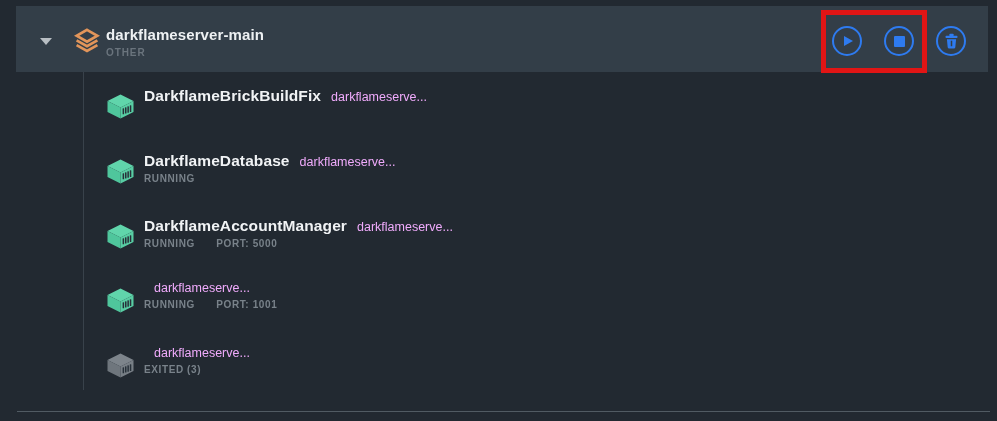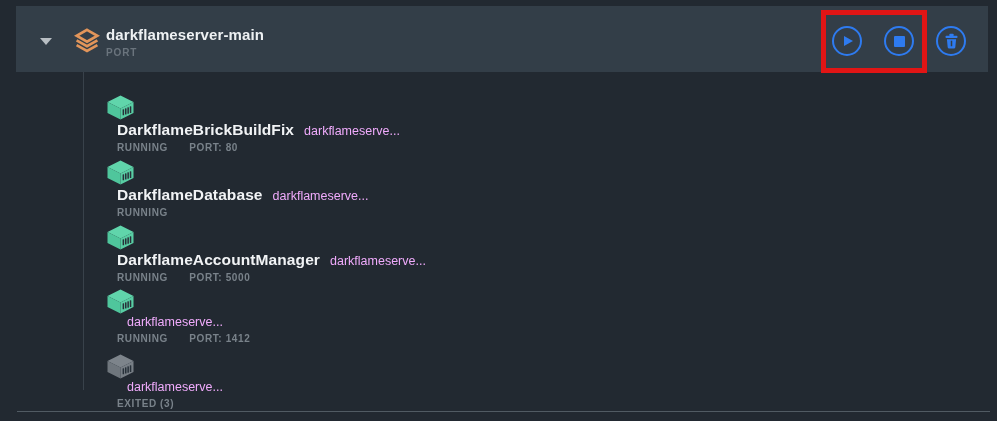--- a/index.html
+++ b/index.html
@@ -27,21 +27,21 @@
   .stop-glyph{width:11px;height:11px;background:#2e7bf0;border-radius:1px;}
   .trash-glyph{width:15px;height:16px;display:block;}
 
   
   .annotation-box{position:absolute;left:821px;top:10px;width:106px;height:63px;
                   border:5px solid #e11515;box-sizing:border-box;pointer-events:none;}
 
   
   .tree-line{position:absolute;left:83px;top:72px;width:1px;height:318px;background:#39424b;}
   .container-list{position:absolute;left:107px;top:87px;}
-  .row{display:flex;align-items:flex-start;height:64.8px;flex-direction:column;}
+  .row{display:flex;align-items:flex-start;height:64.8px;}
   .row-icon{width:27px;height:25px;margin-top:7px;flex:0 0 27px;}
   .row-icon svg{width:100%;height:100%;}
   .row-icon .face-top{fill:#60d5ab;}
   .row-icon .face-left{fill:#4fc69c;}
   .row-icon .face-right{fill:#58cda3;}
   .row-icon .vent{fill:#273039;}
   .row.exited .face-top{fill:#7d848b;}
   .row.exited .face-left{fill:#6f767d;}
   .row.exited .face-right{fill:#777e85;}
   .row-body{margin-left:10px;}
@@ -64,21 +64,21 @@
     <span class="stack-icon">
       <svg viewBox="0 0 24 24">
         <path d="M12 2.2 L21.6 7.6 L12 13 L2.4 7.6 Z" fill="none" stroke="#e2955a" stroke-width="2.5"></path>
         <path d="M2.4 11.9 L12 17.3 L21.6 11.9" fill="none" stroke="#e2955a" stroke-width="2.5"></path>
         <path d="M2.4 16.3 L12 21.7 L21.6 16.3" fill="none" stroke="#e2955a" stroke-width="2.5"></path>
       </svg>
     </span>
 
     <div class="title-block">
       <div class="stack-title">darkflameserver-main</div>
-      <div class="stack-category">PORT</div>
+      <div class="stack-category">OTHER</div>
     </div>
 
     <button class="circle-btn btn-start">
       <span class="play-glyph"></span>
     </button>
     <button class="circle-btn btn-stop">
       <span class="stop-glyph"></span>
     </button>
     <button class="circle-btn btn-delete">
       <svg class="trash-glyph" viewBox="0 0 14 15">
@@ -105,24 +105,20 @@
         <rect class="vent" x="18.0" y="13.2" width="1.5" height="6.3" rx="0.5"></rect>
         <rect class="vent" x="20.4" y="12.2" width="1.5" height="6.6" rx="0.5"></rect>
         <rect class="vent" x="22.8" y="11.2" width="1.5" height="6.9" rx="0.5"></rect>
       </svg>
     </span>
     <div class="row-body">
       <div class="row-title-line">
         <span class="row-name">DarkflameBrickBuildFix</span>
         <a class="row-link">darkflameserve...</a>
       </div>
-      <div class="row-status-line">
-        <span class="row-status">RUNNING</span>
-        <span class="row-port">PORT: 80</span>
-      </div>
     </div>
   </div>
 
   <div class="row">
     <span class="row-icon">
       <svg viewBox="0 0 27 25">
         <path class="face-top" d="M13.5 0.5 L26.5 7 L13.5 13.5 L0.5 7 Z"></path>
         <path class="face-left" d="M0.5 7 L13.5 13.5 L13.5 24.5 L0.5 18 Z"></path>
         <path class="face-right" d="M26.5 7 L13.5 13.5 L13.5 24.5 L26.5 18 Z"></path>
         <rect class="vent" x="15.6" y="14.2" width="1.5" height="6.0" rx="0.5"></rect>
@@ -178,21 +174,21 @@
         <rect class="vent" x="20.4" y="12.2" width="1.5" height="6.6" rx="0.5"></rect>
         <rect class="vent" x="22.8" y="11.2" width="1.5" height="6.9" rx="0.5"></rect>
       </svg>
     </span>
     <div class="row-body">
       <div class="row-title-line">
         <a class="row-link">darkflameserve...</a>
       </div>
       <div class="row-status-line">
         <span class="row-status">RUNNING</span>
-        <span class="row-port">PORT: 1412</span>
+        <span class="row-port">PORT: 1001</span>
       </div>
     </div>
   </div>
 
   <div class="row exited">
     <span class="row-icon">
       <svg viewBox="0 0 27 25">
         <path class="face-top" d="M13.5 0.5 L26.5 7 L13.5 13.5 L0.5 7 Z"></path>
         <path class="face-left" d="M0.5 7 L13.5 13.5 L13.5 24.5 L0.5 18 Z"></path>
         <path class="face-right" d="M26.5 7 L13.5 13.5 L13.5 24.5 L26.5 18 Z"></path>

